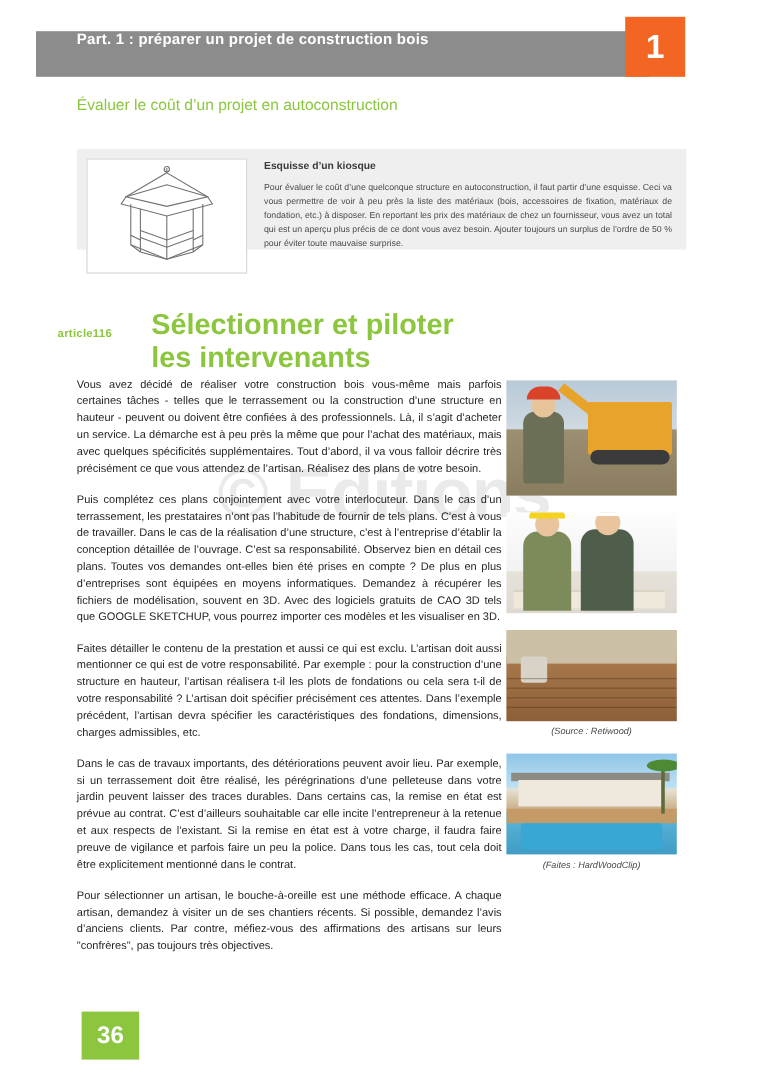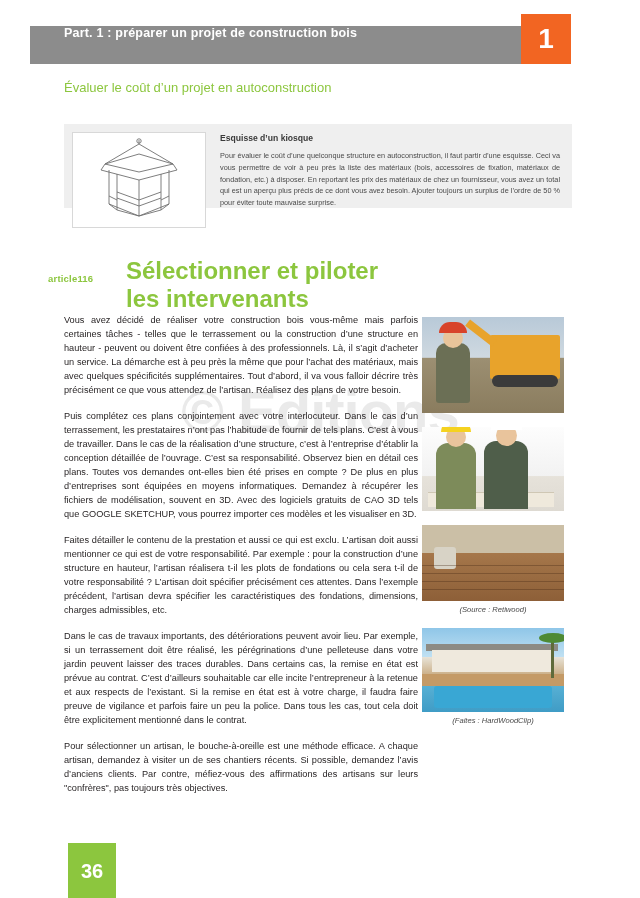--- a/index.html
+++ b/index.html
@@ -218,21 +218,21 @@
   .p4 .pool { position:absolute; left:12px; top:58px; width:118px; height:22px; background:#39a7d4; border-radius:3px; }
   .p4 .palm { position:absolute; right:10px; top:10px; width:3px; height:40px; background:#5f6b3a; }
   .p4 .palm:before { content:""; position:absolute; left:-12px; top:-5px; width:28px; height:10px; background:#4e8a34; border-radius:50%; }
 
   
   .footer-num-box {
     position: absolute;
     left: 68px;
     top: 843px;
     width: 48px;
-    height: 56px;
+    height: 40px;
     background: #8cc63e;
     display: flex;
     align-items: center;
     justify-content: center;
   }
   .footer-num {
     color: #ffffff;
     font-size: 20px;
     font-weight: bold;
   }

